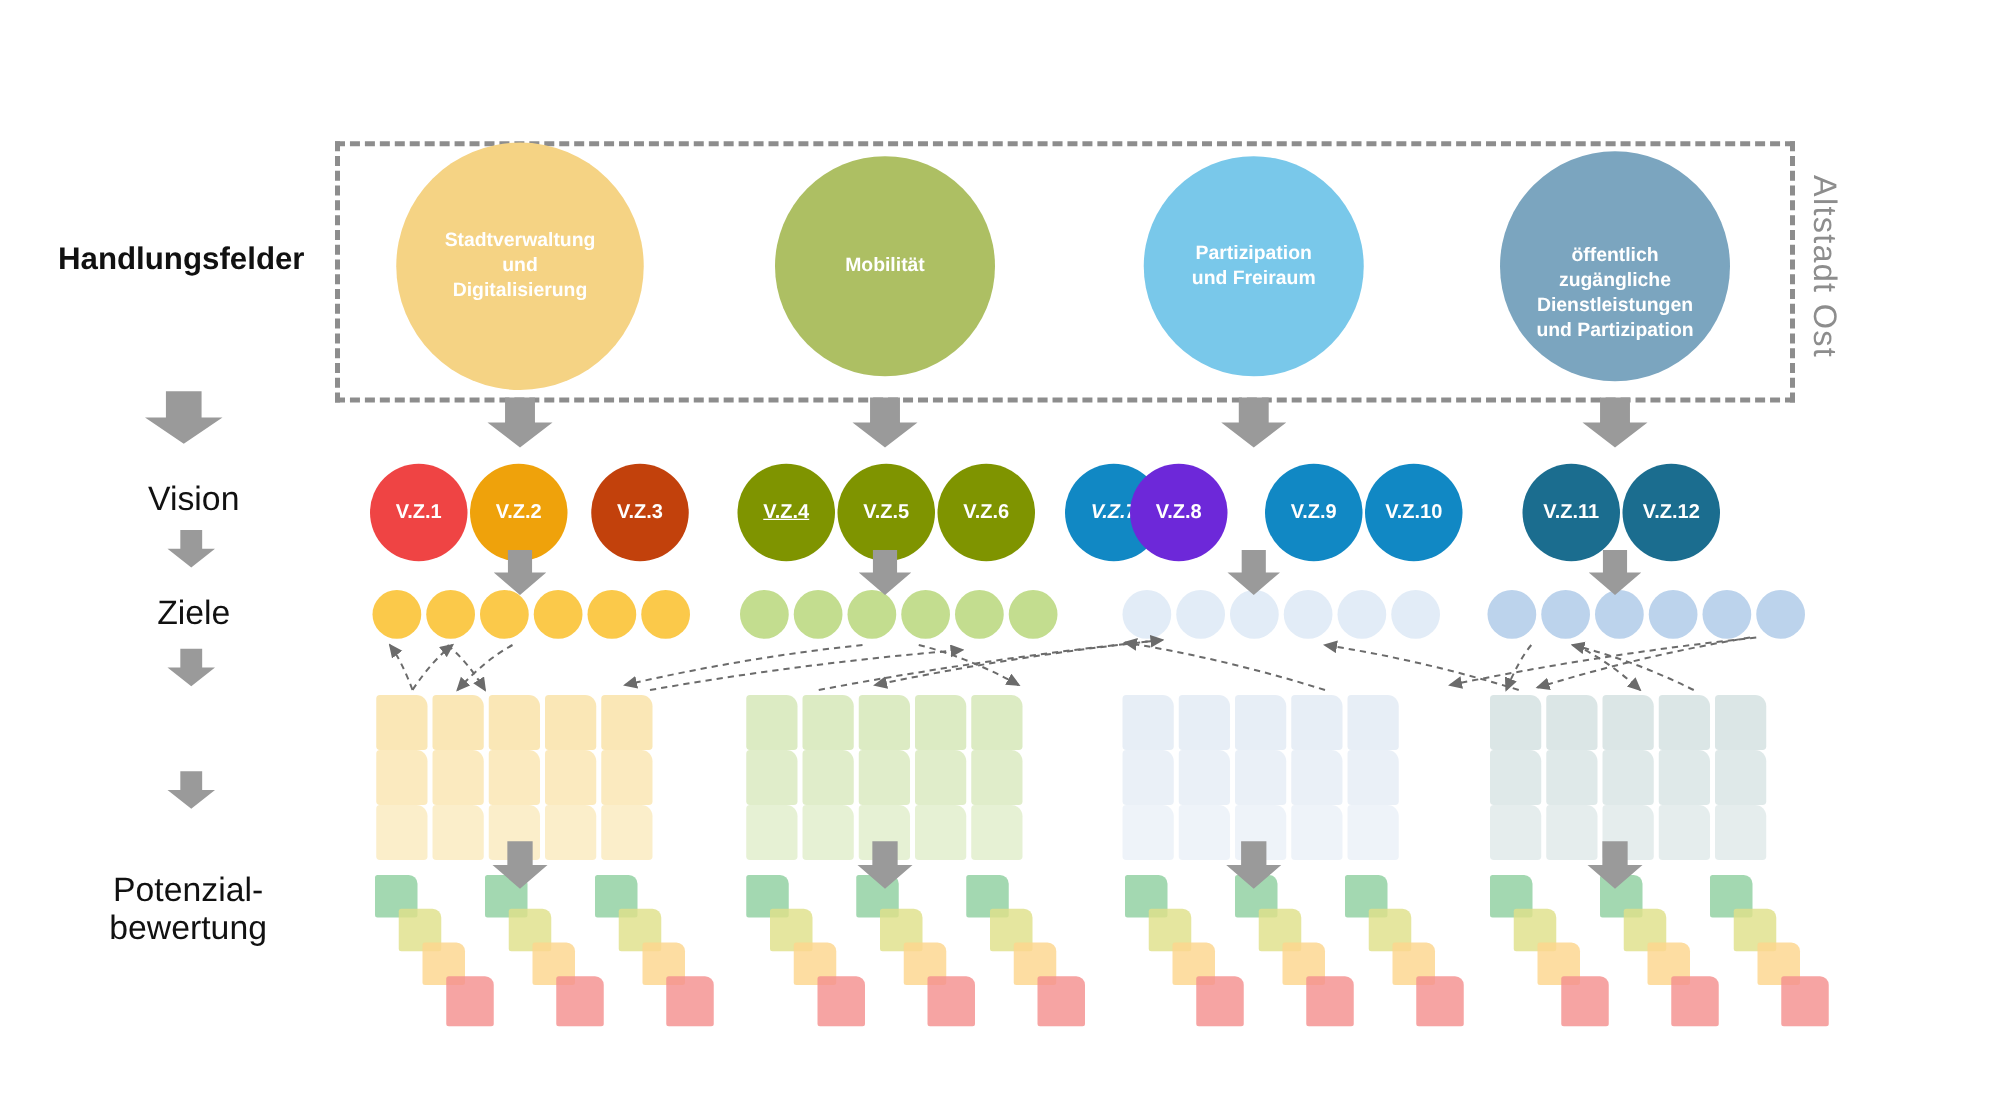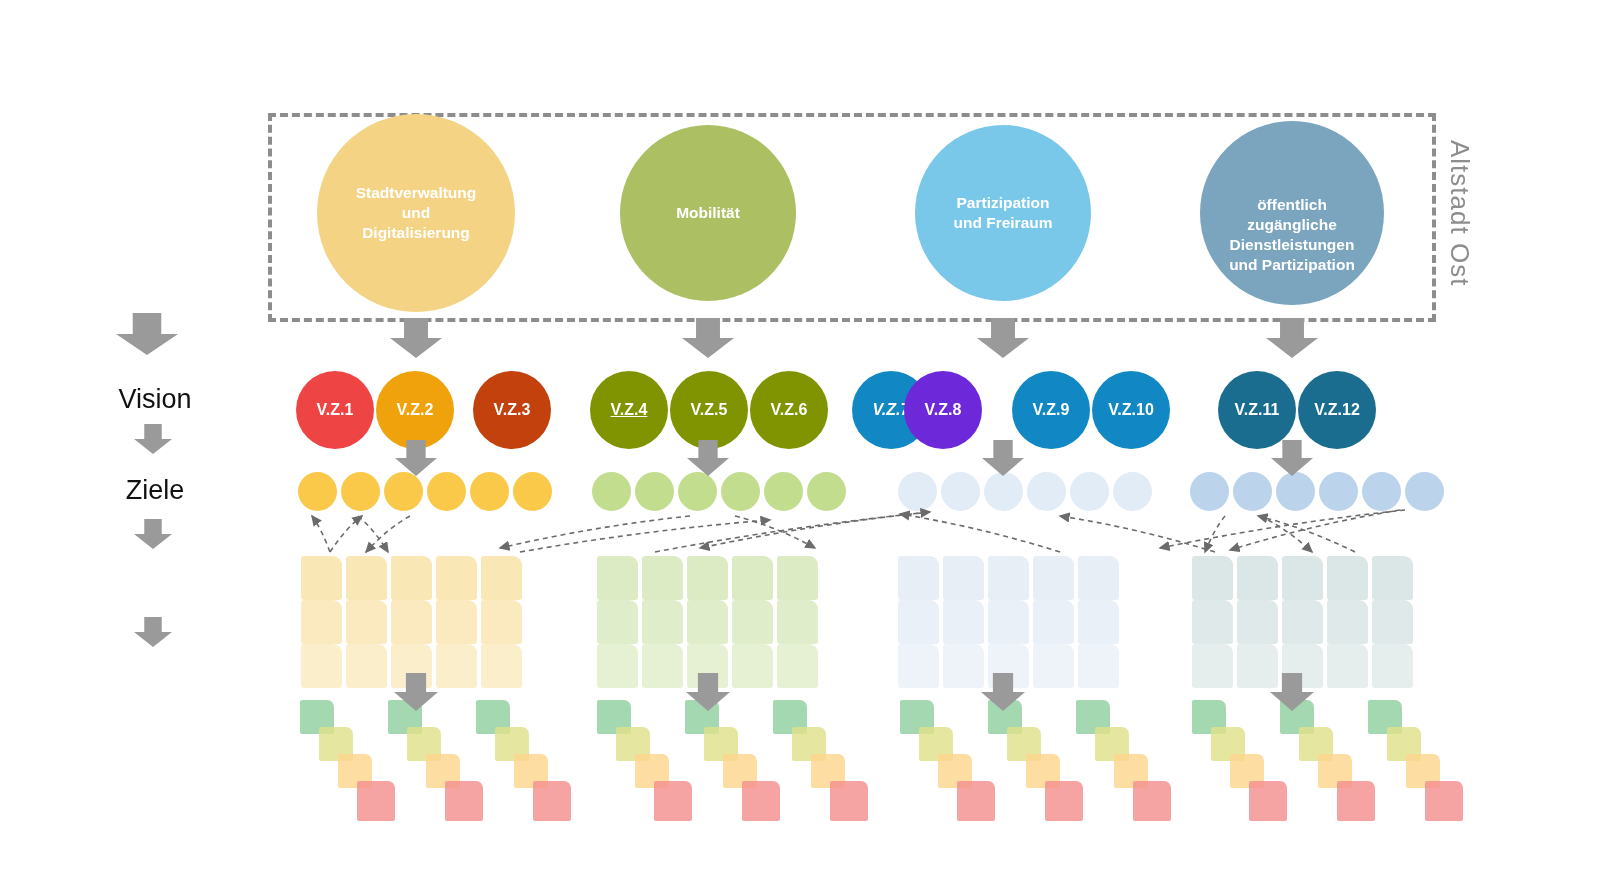--- a/index.html
+++ b/index.html
@@ -27,22 +27,25 @@
   svg.overlay{position:absolute;left:0;top:0;width:1600px;height:883px;pointer-events:none;}
 </style>
 </head>
 <body>
 
 <div id="stage">
 
   <div class="dash-frame" style="left:268px;top:113px;width:1168px;height:209px;"></div>
   <div class="frame-label" style="left:1444px;top:140px;">Altstadt Ost</div>
 
+  <div class="row-label bold" style="left:30px;top:193px;width:230px;">Handlungsfelder</div>
   <div class="row-label" style="left:40px;top:475px;width:230px;">Ziele</div>
   <div class="row-label" style="left:40px;top:384px;width:230px;">Vision</div>
+  <div class="row-label" style="left:28px;top:697px;width:245px;white-space:pre-line;"><span>Potenzial-
+bewertung</span></div>
 
   <div id="shapes">
       <div class="hf-circle" style="left: 317px; top: 114px; width: 198px; height: 198px; background: rgb(245, 211, 132); white-space: pre-line;"><span style="padding: 0px 10px;">Stadtverwaltung
 und
 Digitalisierung</span></div>
       <div class="hf-circle" style="left: 620px; top: 125px; width: 176px; height: 176px; background: rgb(173, 191, 99); white-space: pre-line;"><span style="padding: 0px 10px;">Mobilität</span></div>
       <div class="hf-circle" style="left: 915px; top: 125px; width: 176px; height: 176px; background: rgb(121, 200, 234); white-space: pre-line;"><span style="padding: 0px 10px;">Partizipation
 und Freiraum</span></div>
       <div class="hf-circle" style="left: 1200px; top: 121px; width: 184px; height: 184px; background: rgb(123, 165, 191); white-space: pre-line;"><span style="padding: 0px 10px; margin-top: 44px;">öffentlich
 zugängliche

